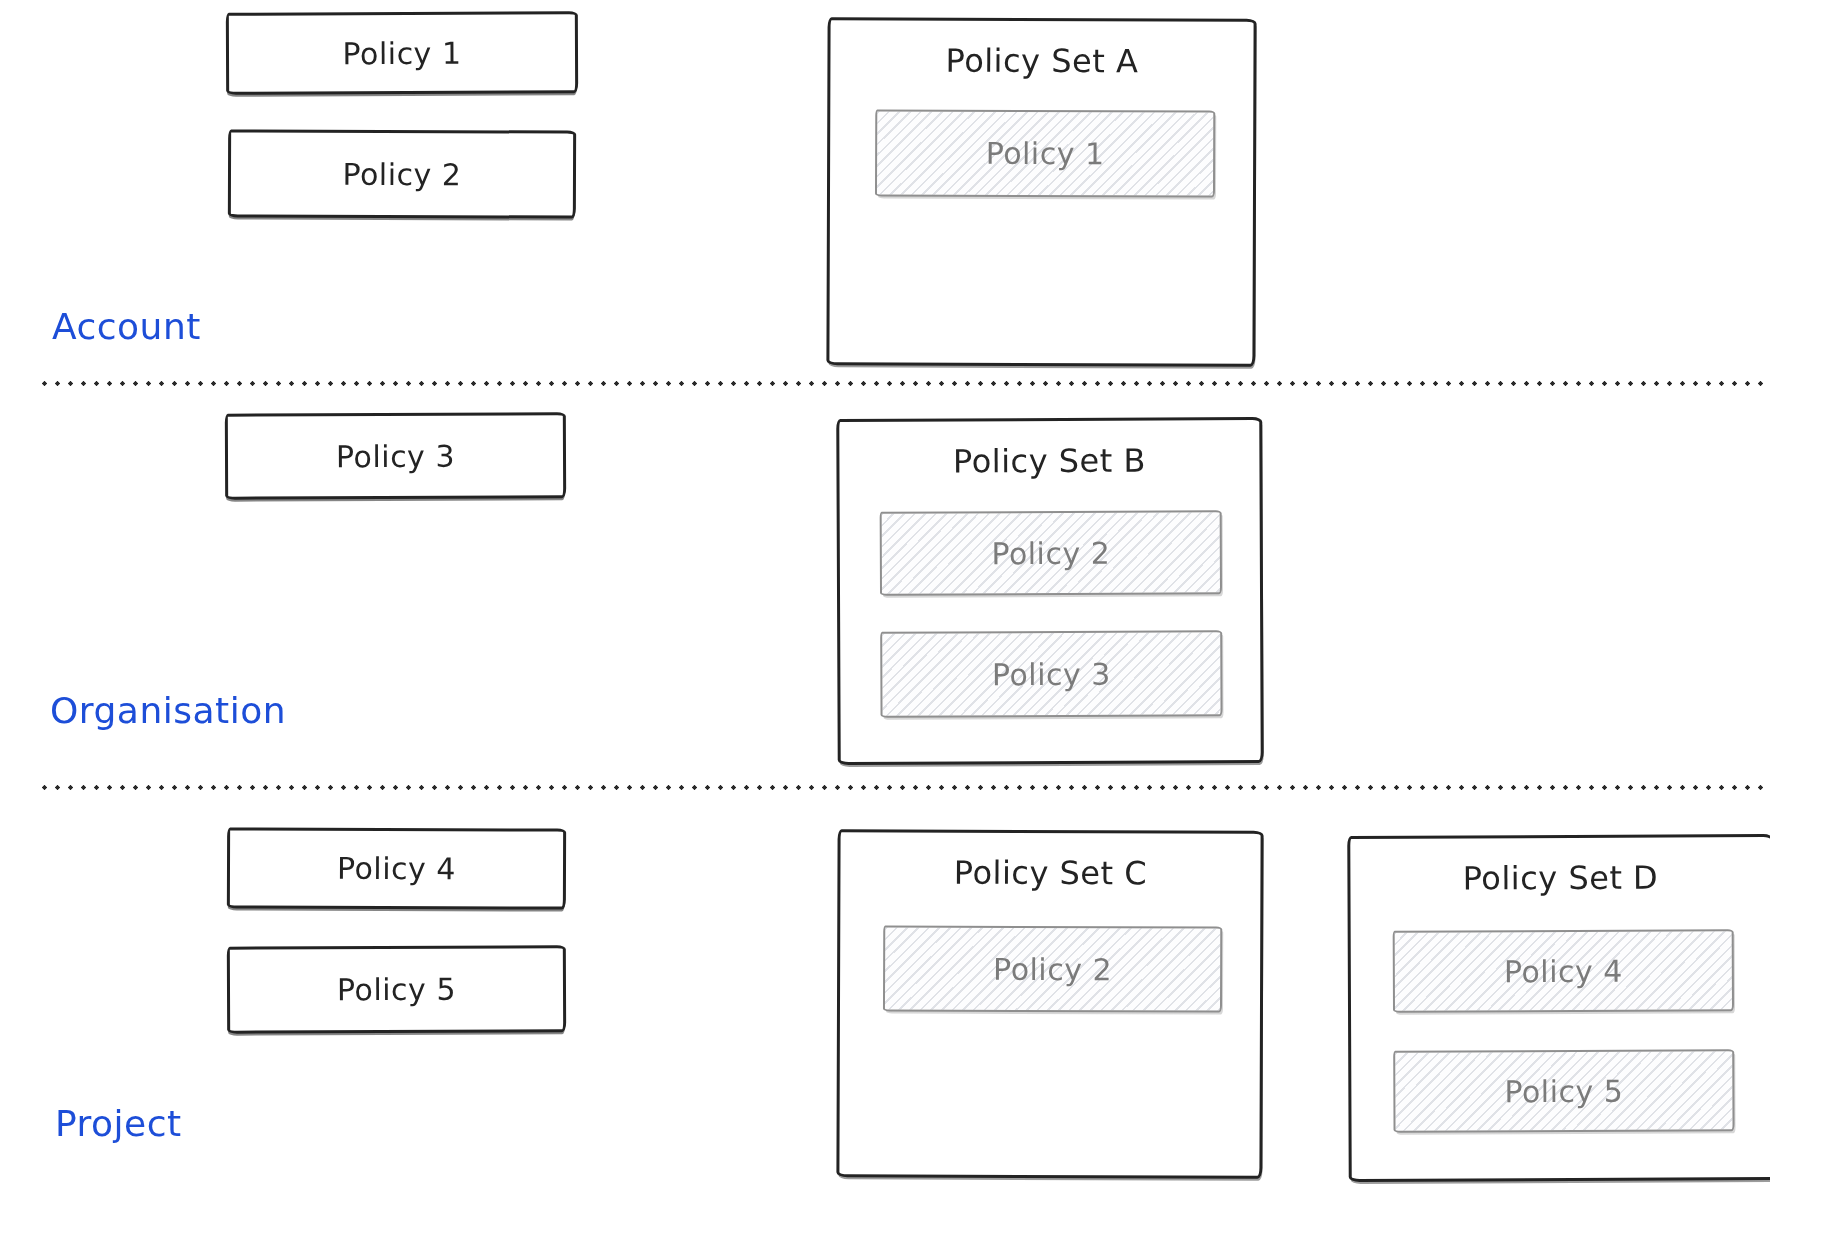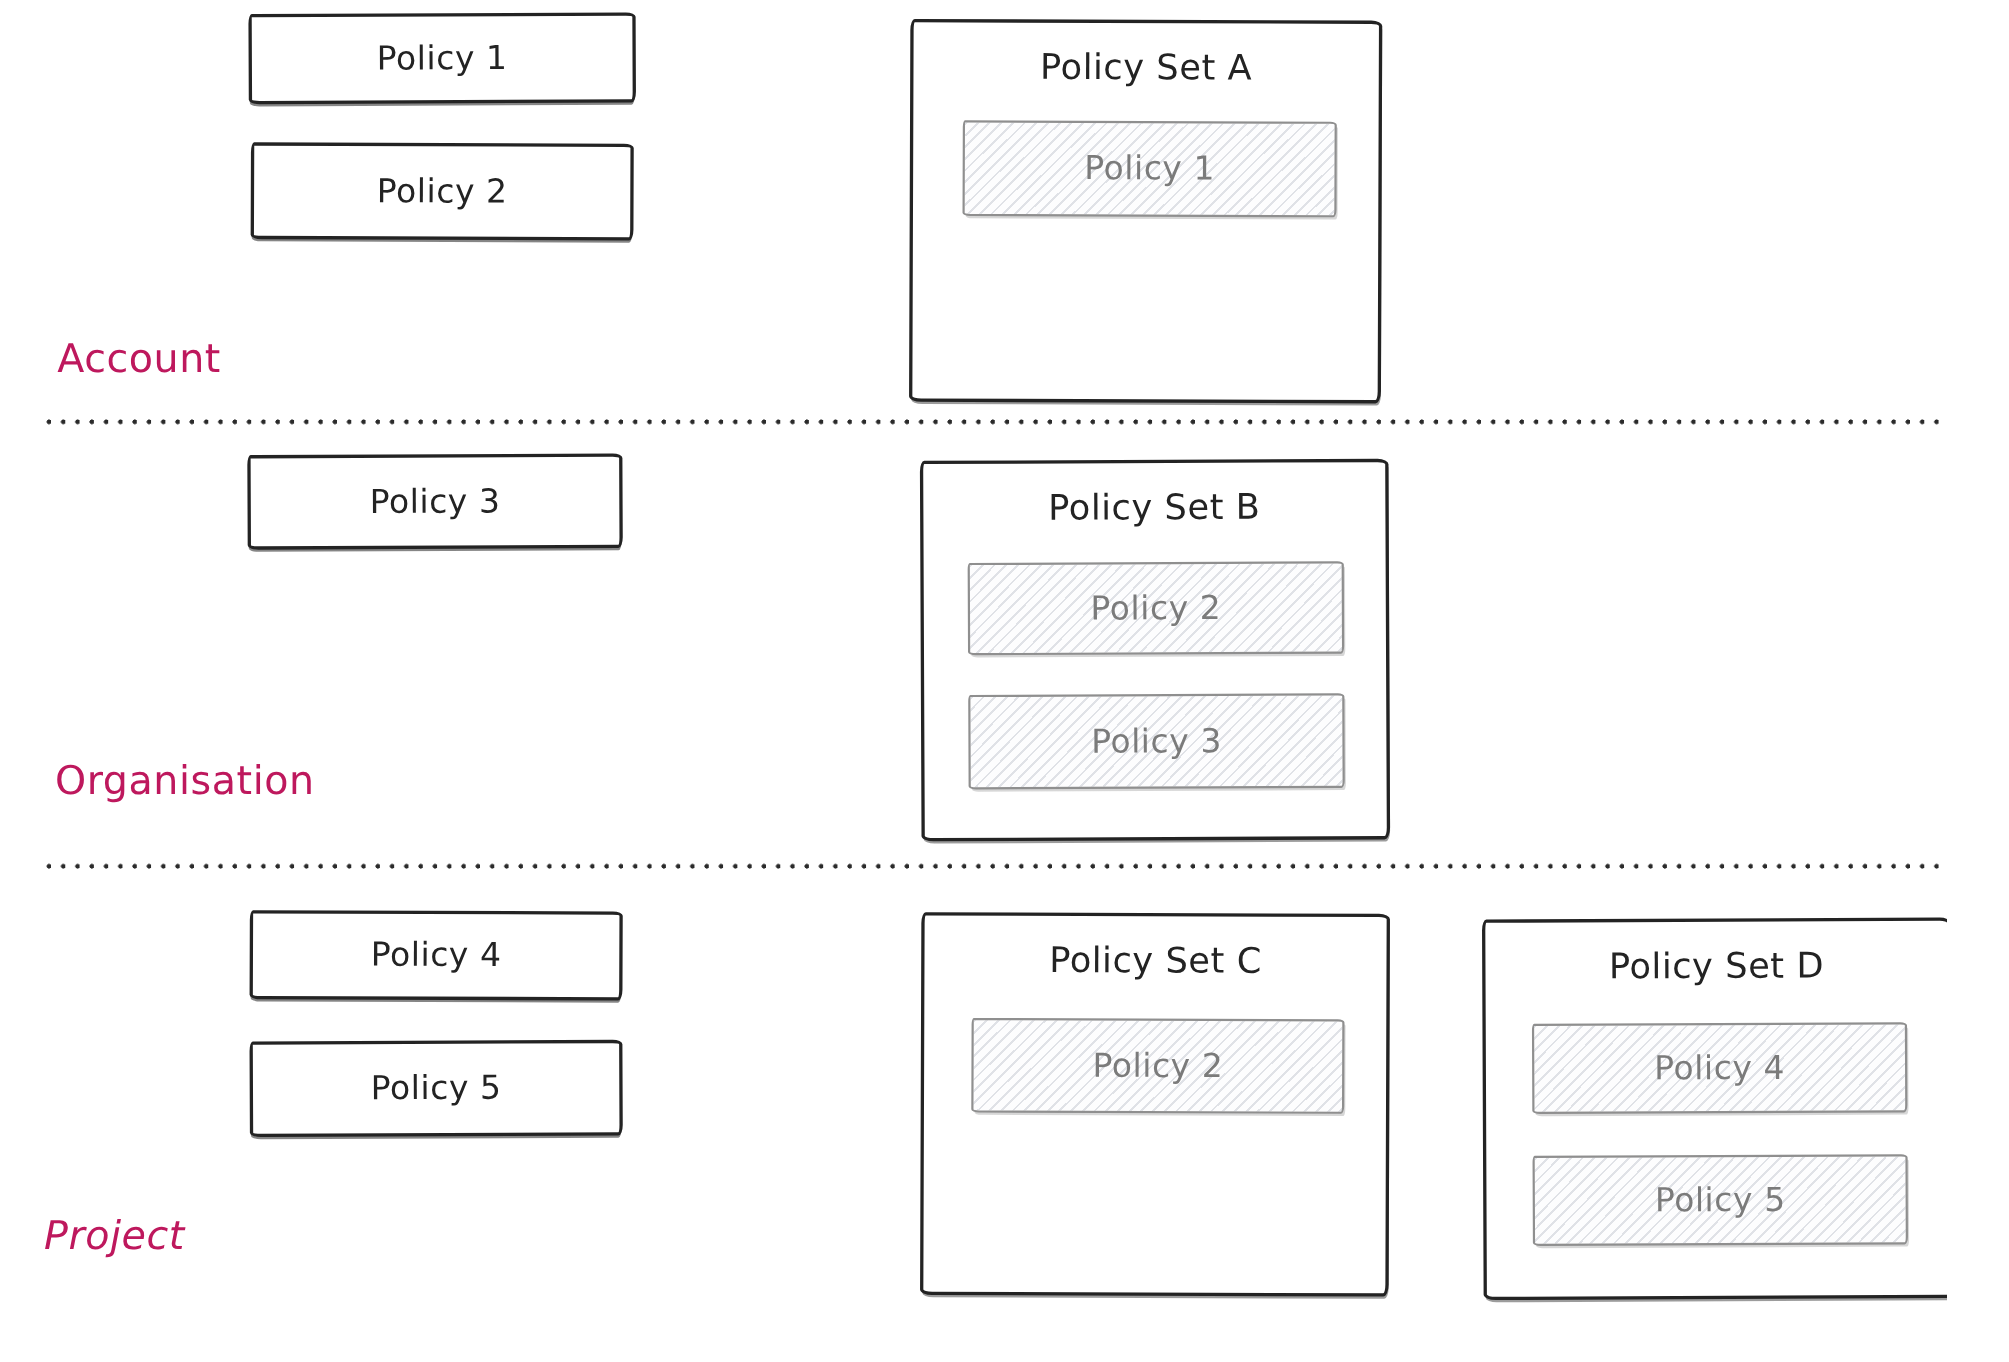--- a/index.html
+++ b/index.html
@@ -64,21 +64,21 @@
     font-size: 30px;
     letter-spacing: 0.5px;
     color: #7b7b7b;
     white-space: nowrap;
   }
   
   .section-label {
     position: absolute;
     font-size: 36px;
     letter-spacing: 0.5px;
-    color: #be185d;
+    color: #1d4ed8;
     white-space: nowrap;
   }
   
   .divider {
     position: absolute;
     left: 42px;
     width: 1784px;
     height: 5px;
     background-image: radial-gradient(circle at 2.5px 2.5px, #2a2a2a 2px, rgba(42,42,42,0) 2.3px);
     background-size: 13px 5px;
@@ -148,15 +148,15 @@
   <div class="policy-set tilt-l" style="left:1348px; top:835px; width:420px; height:340px;">
     <div class="set-title">Policy Set D</div>
     <div class="member-box" style="left:42px; top:92px; width:337px; height:78px;">
       <span class="member-label">Policy 4</span>
     </div>
     <div class="member-box" style="left:42px; top:212px; width:337px; height:78px;">
       <span class="member-label">Policy 5</span>
     </div>
   </div>
 
-  <div class="section-label" style="left:40px; top:1103px;font-style:italic;">Project</div>
+  <div class="section-label" style="left:55px; top:1103px;">Project</div>
 
 </div>
 
 </body></html>

